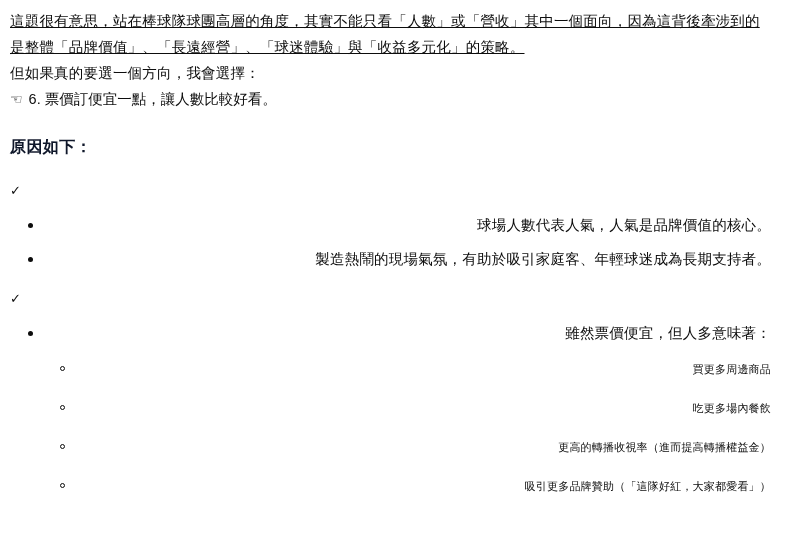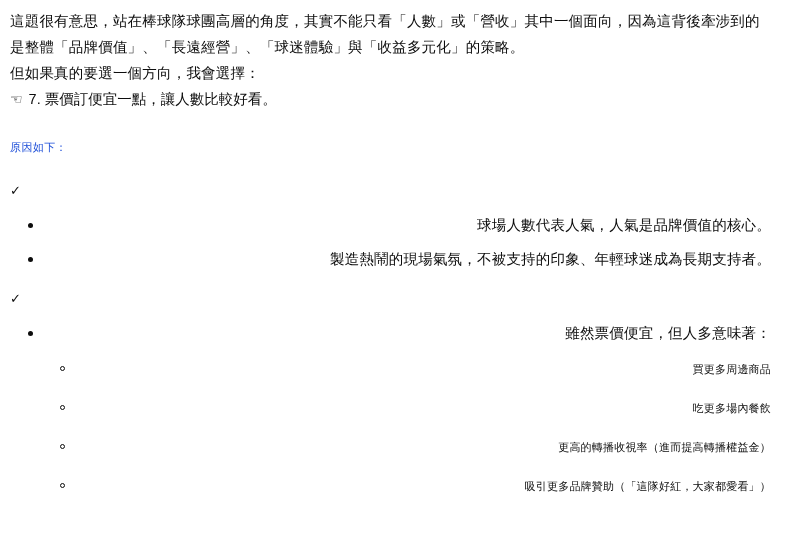--- a/index.html
+++ b/index.html
@@ -22,45 +22,46 @@
   }
   p.para {
     margin: 0 0 0 0;
     font-size: 14.5px;
     line-height: 26px;
     letter-spacing: 0.2px;
     color: #0d0d0d;
   }
   .intro {
     margin-bottom: 20px;
+    text-decoration: underline;
   }
   .question {
     margin-bottom: 18px;
   }
   .choice-line {
     display: flex;
     align-items: flex-start;
     gap: 6px;
     font-size: 14.5px;
     line-height: 26px;
     margin-bottom: 22px;
   }
   .pointer-icon {
     font-size: 14px;
     line-height: 26px;
     color: #0d0d0d;
     flex: 0 0 auto;
   }
   h2.section-title {
     margin: 0 0 18px 0;
-    font-size: 11px;
+    font-size: 16px;
     line-height: 26px;
-    font-weight: normal;
+    font-weight: bold;
     letter-spacing: 0.4px;
-    color: #1d4ed8;
+    color: #0f172a;
   }
   .reason-head {
     display: flex;
     align-items: flex-start;
     gap: 7px;
     font-size: 14.5px;
     line-height: 26px;
     margin: 0 0 8px 0;
     letter-spacing: 0.2px;
   }
@@ -122,32 +123,32 @@
 <body>
 
 <div class="page">
 
   <p class="para intro">這題很有意思，站在棒球隊球團高層的角度，其實不能只看「人數」或「營收」其中一個面向，因為這背後牽涉到的是整體「品牌價值」、「長遠經營」、「球迷體驗」與「收益多元化」的策略。</p>
 
   <p class="para question">但如果真的要選一個方向，我會選擇：</p>
 
   <div class="choice-line">
     <span class="pointer-icon">☜</span>
-    <span>7. 票價訂便宜一點，讓人數比較好看。</span>
+    <span>6. 票價訂便宜一點，讓人數比較好看。</span>
   </div>
 
   <h2 class="section-title">原因如下：</h2>
 
   <div>
     <div class="reason-head">
       <span class="check-icon">✓</span>
     </div>
     <ul class="bullets">
       <li>球場人數代表人氣，人氣是品牌價值的核心。</li>
-      <li>製造熱鬧的現場氣氛，不被支持的印象、年輕球迷成為長期支持者。</li>
+      <li>製造熱鬧的現場氣氛，有助於吸引家庭客、年輕球迷成為長期支持者。</li>
     </ul>
   </div>
 
   <div>
     <div class="reason-head">
       <span class="check-icon">✓</span>
     </div>
     <ul class="bullets">
       <li>
         <span>雖然票價便宜，但人多意味著：</span>

